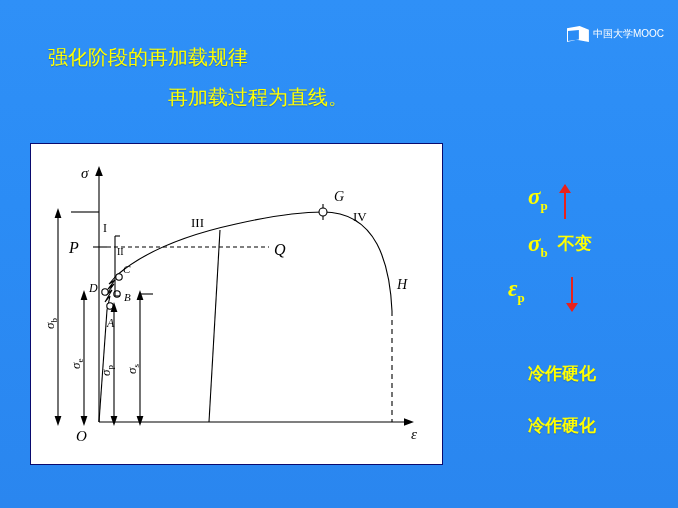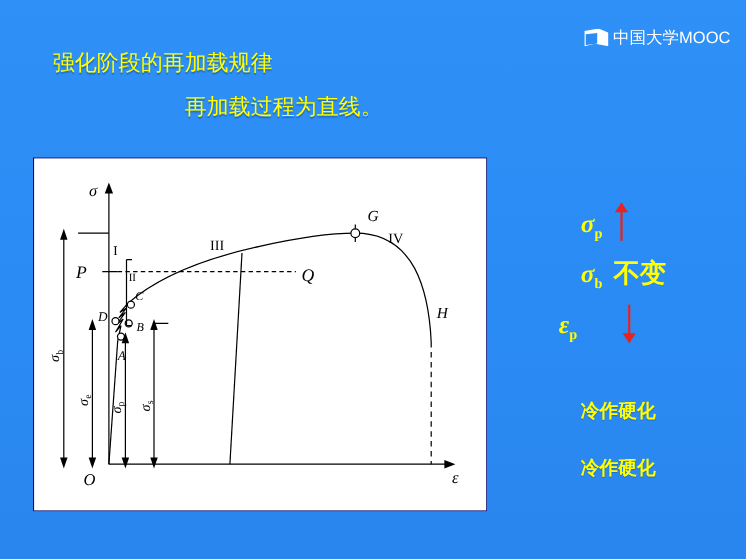--- a/index.html
+++ b/index.html
@@ -43,21 +43,21 @@
   }
   #mooc-logo .book .b2 {
     position: absolute;
     left: 1px; top: 4px;
     width: 11px; height: 11px;
     background: #2b8cf5;
     clip-path: polygon(0 10%, 100% 0, 100% 86%, 0 100%);
   }
   #mooc-logo .txt {
     color: #ffffff;
-    font-size: 15px;
+    font-size: 10px;
     letter-spacing: 0px;
     line-height: 1;
     white-space: nowrap;
   }
 
   
   .title-line {
     position: absolute;
     color: #ffff00;
     font-weight: normal;
@@ -76,37 +76,37 @@
     width: 413px;
     height: 322px;
     background: #ffffff;
     border: 1px solid #0a0a6e;
     box-sizing: border-box;
   }
   #figure-svg { display: block; }
   .sym-row {
     position: absolute;
     display: flex;
-    align-items: flex-end;
+    align-items: flex-start;
     gap: 10px;
     color: #ffff00;
     font-weight: bold;
   }
   .sym {
     font-family: "Liberation Serif", serif;
     font-style: italic;
     font-size: 23px;
     line-height: 1;
   }
   .sym sub {
     font-size: 13px;
     font-style: normal;
   }
   .sym-text {
-    font-size: 24px;
+    font-size: 17px;
     font-weight: bold;
   }
   .arrow-box {
     position: relative;
     width: 14px;
     height: 34px;
   }
   .arrow-box .shaft {
     position: absolute;
     left: 6px;

